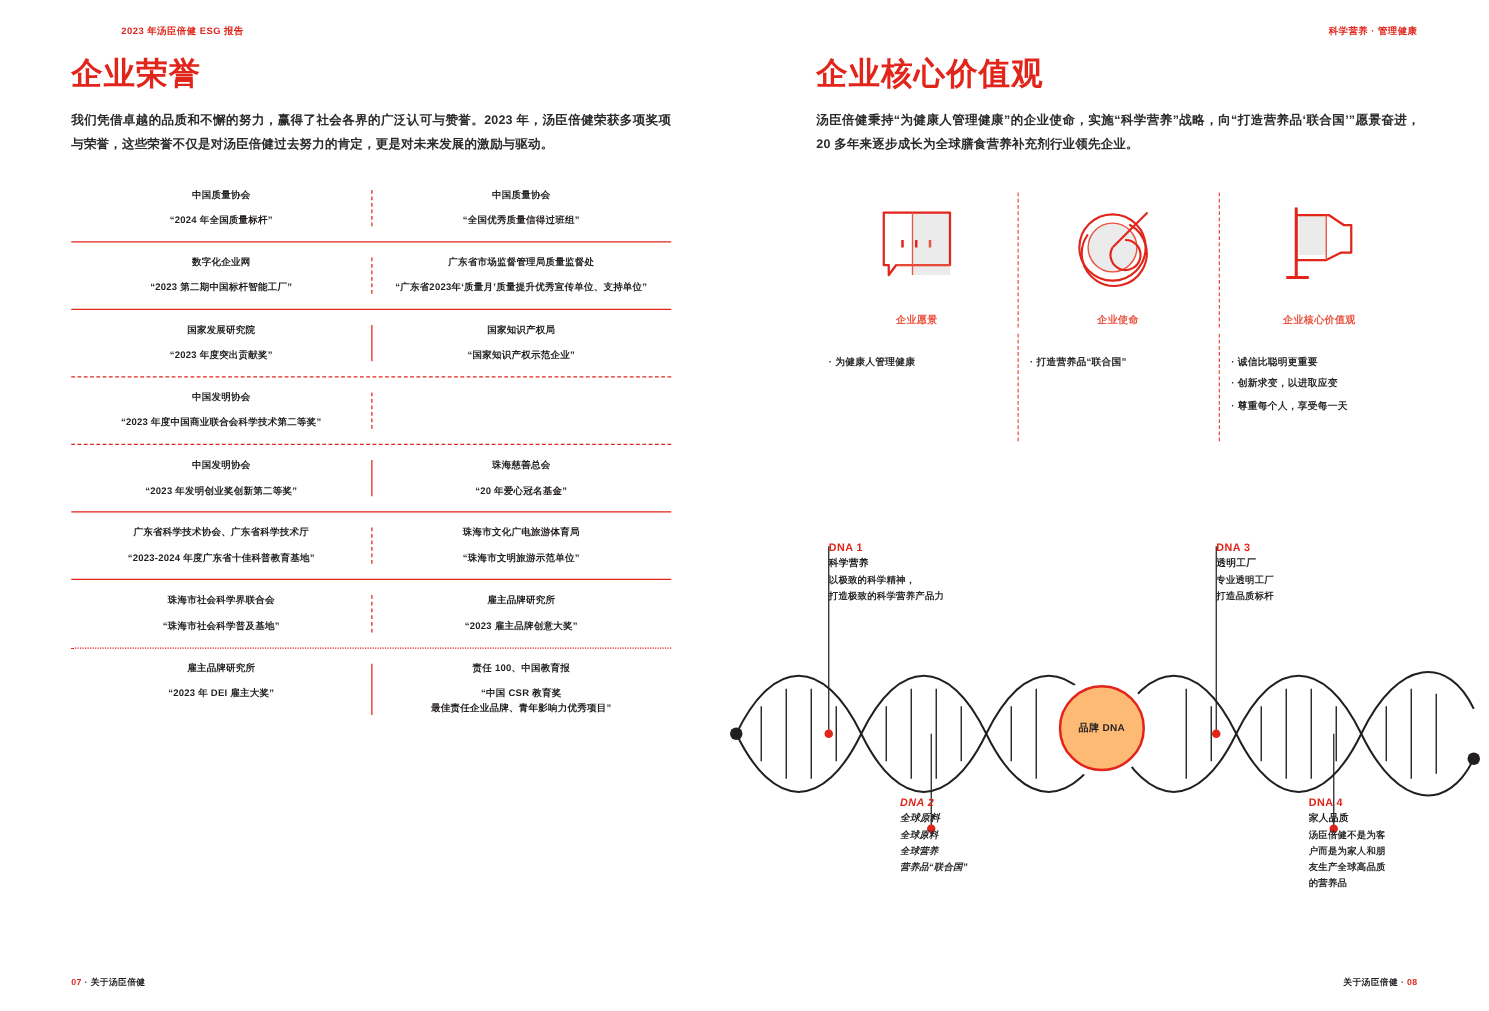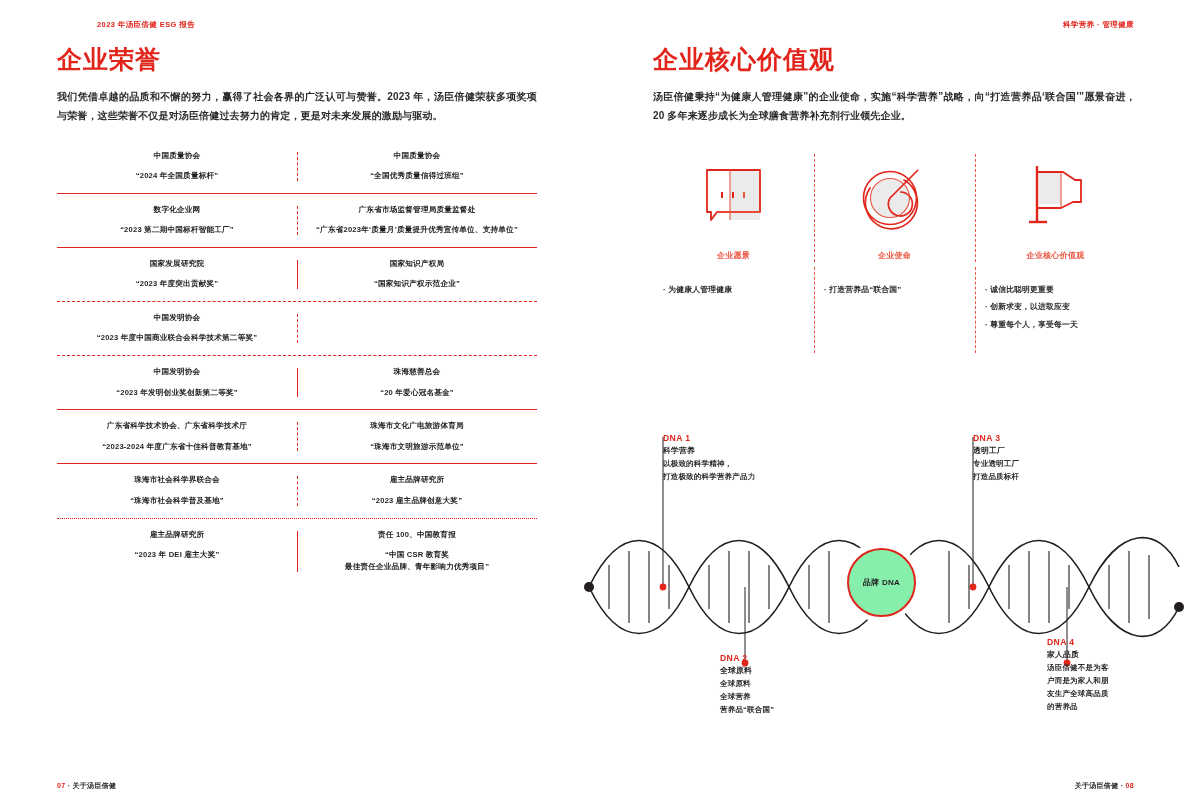--- a/index.html
+++ b/index.html
@@ -110,28 +110,28 @@
     font-size:7.8px; font-weight:bold; color:#231f20;
     margin-top:2px; letter-spacing:.2px;
   }
   .dna-note .desc {
     font-size:7.5px; font-weight:bold; color:#2b2b2b;
     line-height:1.75; margin-top:1px; letter-spacing:.2px;
   }
   .dna-note .desc .ln { display:block; }
 
   .n1 { left:88px;  top:18px;  width:150px; }
-  .n2 { left:145px; top:238px; width:120px; }
+  .n2 { left:145px; top:222px; width:120px;font-style:italic; }
   .n3 { left:398px; top:18px;  width:120px; }
   .n4 { left:472px; top:222px; width:105px; }
 
   .dna-center {
     position:absolute; left:272px; top:133px;
     width:69px; height:69px; border-radius:50%;
-    border:2.4px solid #e1251b; background:#86efac;
+    border:2.4px solid #e1251b; background:#fdba74;
     display:flex; align-items:center; justify-content:center;
     font-size:8px; font-weight:bold; color:#231f20; letter-spacing:.3px;
     z-index:4;
   }
 
   
   .foot-left {
     position:absolute; left:57px; bottom:18px;
     font-size:7px; font-weight:bold; letter-spacing:.3px;
   }

